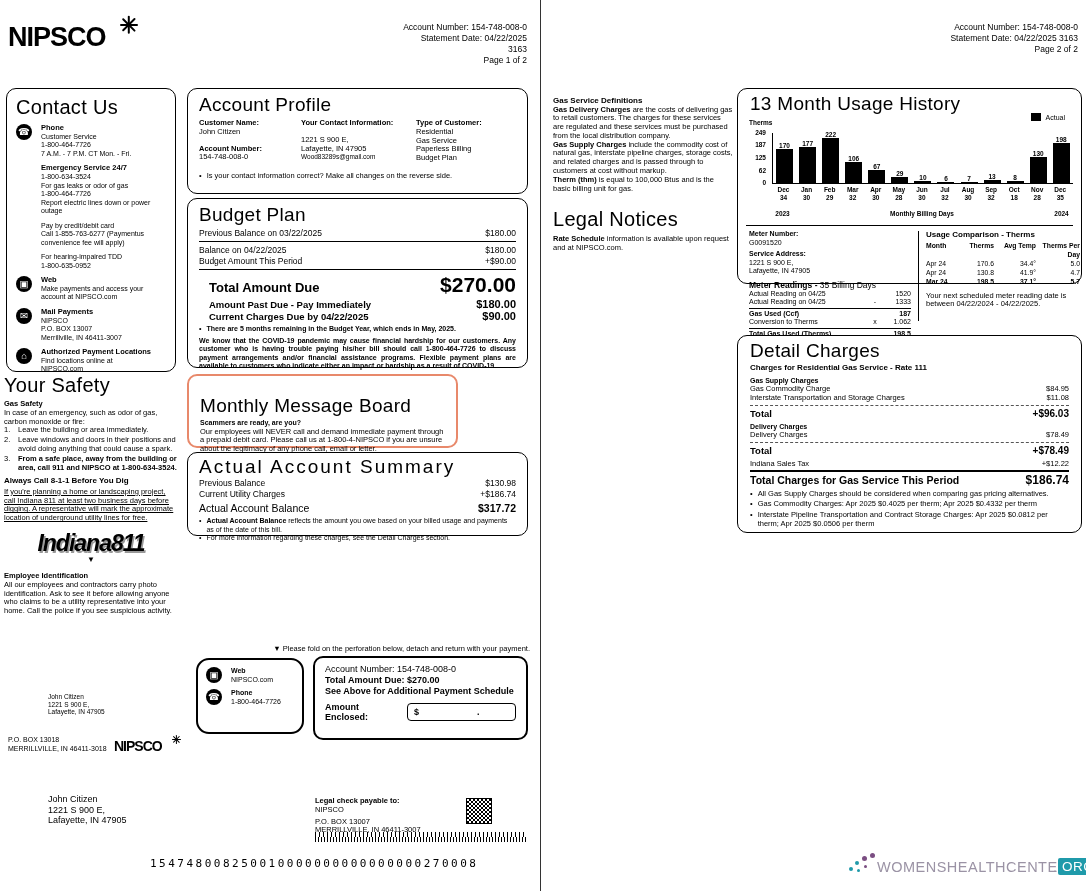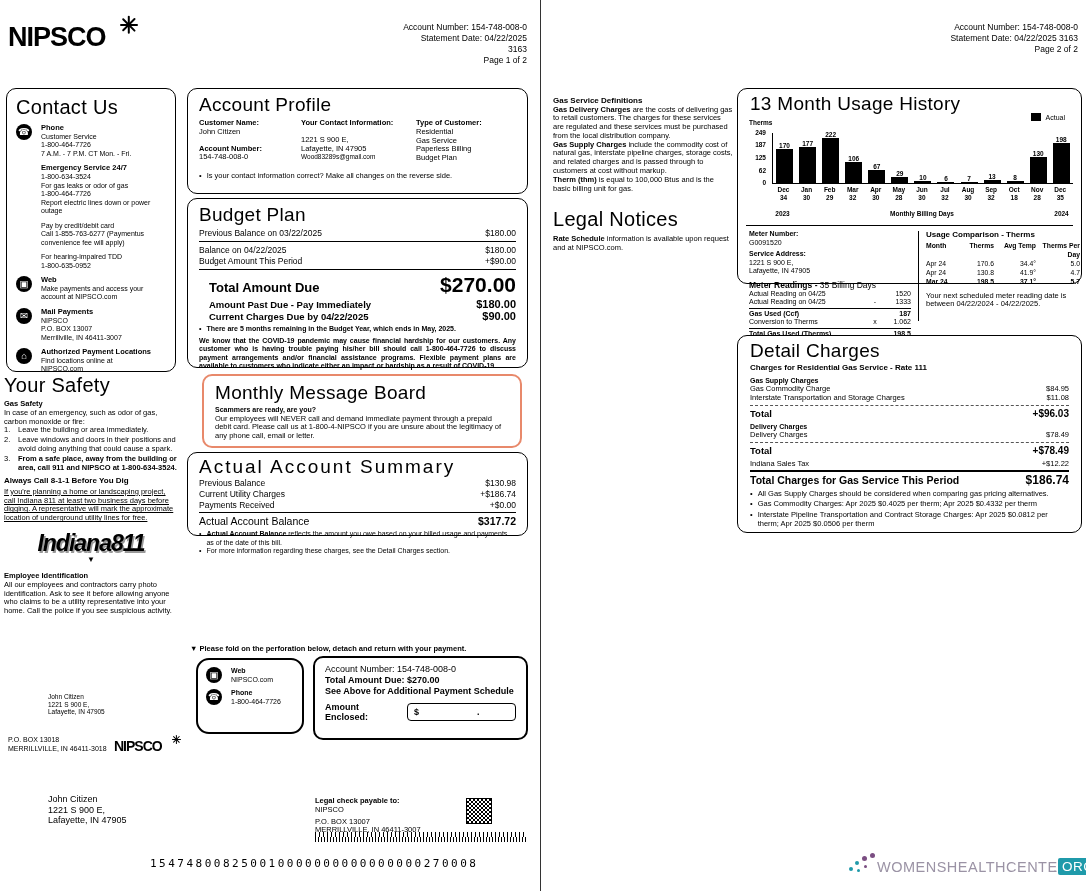--- a/index.html
+++ b/index.html
@@ -210,55 +210,51 @@
       <span class="b" style="font-size:9.5px;">Current Charges Due by 04/22/2025</span>
       <span class="b" style="font-size:11px;">$90.00</span>
     </div>
     <div class="bullet b small7" style="margin-top:3px;">
       <span class="d">•</span>
       <span>There are 5 months remaining in the Budget Year, which ends in May, 2025.</span>
     </div>
     <div class="b small7" style="margin-top:3px;text-align:justify;">We know that the COVID-19 pandemic may cause financial hardship for our customers. Any customer who is having trouble paying his/her bill should call  1-800-464-7726 to discuss payment arrangements and/or financial assistance programs.  Flexible payment plans are available to customers who indicate either an impact or hardship as a result of COVID-19.</div>
   </div>
 
-  <div class="box msgbox" style="left:187px;top:374px;width:320px;height:74px;padding:6px 11px;margin-left:15px;">
+  <div class="box msgbox" style="left:187px;top:374px;width:271px;height:74px;padding:19px 11px;">
     <div class="t19">Monthly Message Board</div>
     <div class="b small7" style="margin-top:2px;">Scammers are ready, are you?</div>
     <div class="small75">Our employees will NEVER call and demand immediate payment through a prepaid debit card.  Please call us at 1-800-4-NIPSCO if you are unsure about the legitimacy of any phone call, email or letter.</div>
   </div>
 
   <div class="box" style="left:187px;top:452px;width:341px;height:84px;padding:3px 11px;">
     <div class="t19" style="letter-spacing:2px;">Actual Account Summary</div>
     <div class="kv small85">
       <span>Previous Balance</span>
       <span>$130.98</span>
     </div>
     <div class="kv small85">
       <span>Current Utility Charges</span>
       <span>+$186.74</span>
     </div>
-    <div class="kv small85" style="border-bottom:1.5px solid #000;padding-bottom:1px;">
-      <span>Payments Received</span>
-      <span>+$0.00</span>
-    </div>
     <div class="kv" style="margin-top:2px;font-size:10.5px;">
       <span>Actual Account Balance</span>
       <span class="b">$317.72</span>
     </div>
     <div class="bullet small7" style="margin-top:3px;">
       <span class="d">•</span>
       <span><b>Actual Account Balance</b><span> reflects the amount you owe based on your billed usage and payments as of the date of this bill.</span></span>
     </div>
     <div class="bullet small7">
       <span class="d">•</span>
       <span>For more information regarding these charges, see the Detail Charges section.</span>
     </div>
   </div>
 
-  <div class="abs small75" style="left:190px;top:645px;width:340px;text-align:left;font-weight:bold;">
+  <div class="abs small75" style="left:190px;top:645px;width:340px;text-align:right;">
     <span>▼</span>
     <span>Please fold on the perforation below, detach and return with your payment.</span>
   </div>
 
   <div class="box" style="left:196px;top:658px;width:108px;height:76px;border-radius:13px;border-width:2px;padding:7px 8px;">
     <div class="centry" style="margin-bottom:5px;">
       <div class="cicon">▣</div>
       <div class="small7">
         <div class="b">Web</div>
         <div>NIPSCO.com</div>

